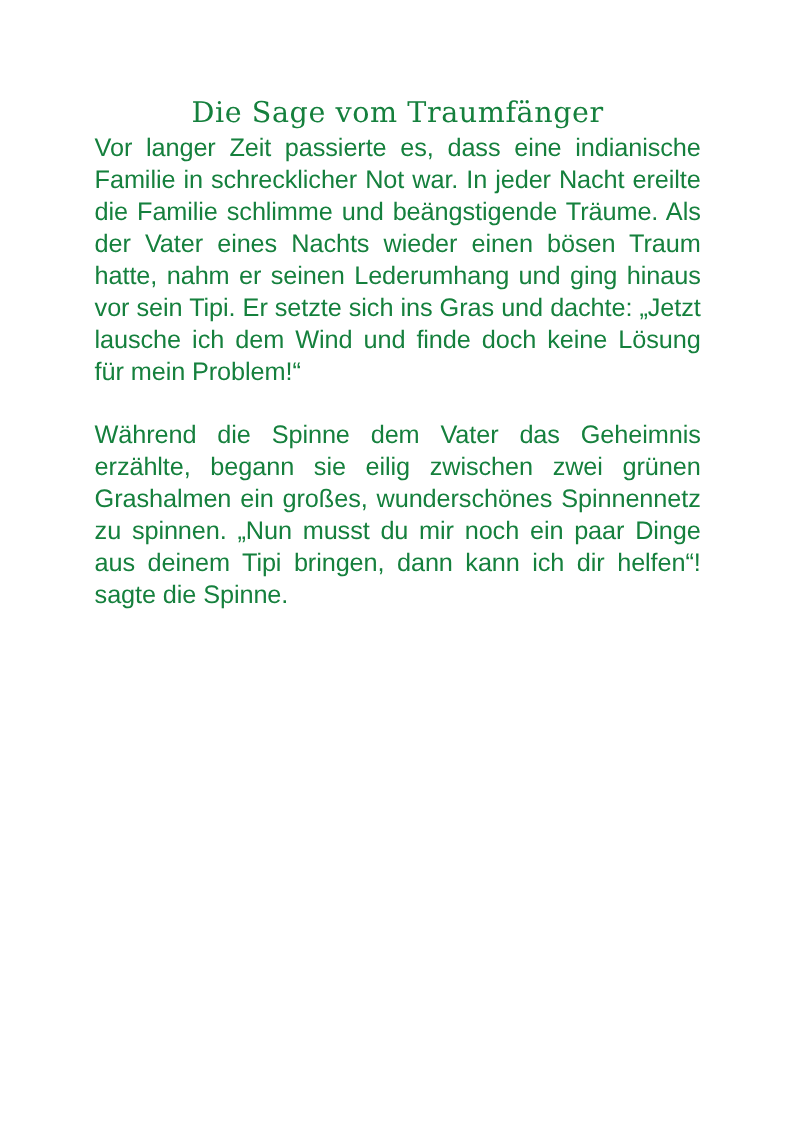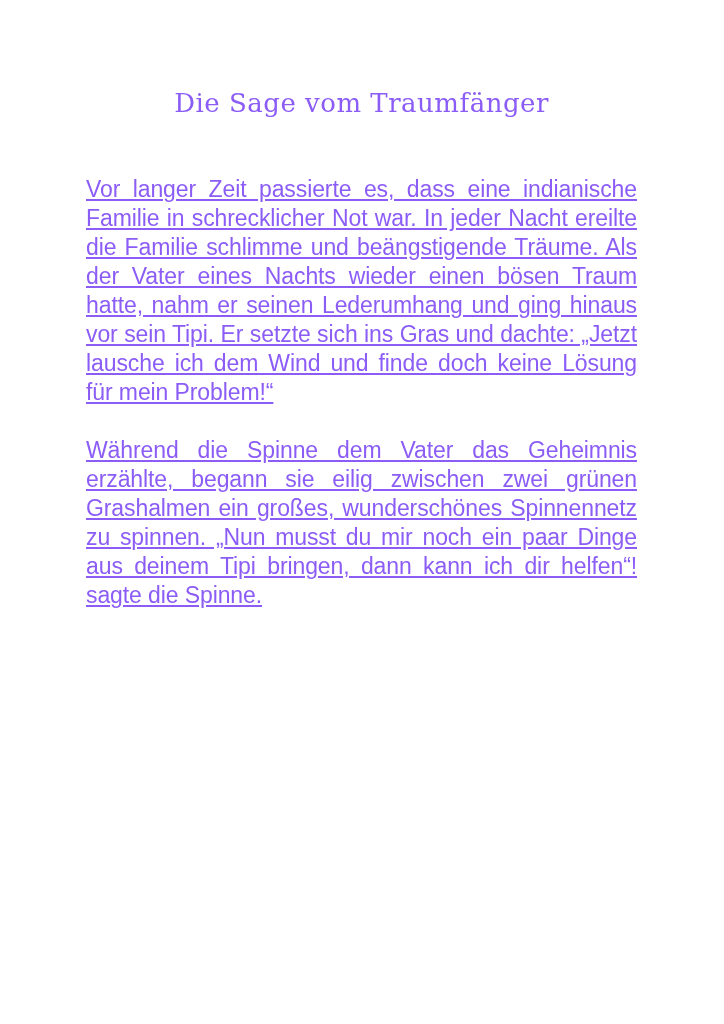--- a/index.html
+++ b/index.html
@@ -7,41 +7,39 @@
     padding: 0;
     background: #ffffff;
   }
   .page {
     position: relative;
     width: 724px;
     height: 1024px;
     background: #ffffff;
     box-sizing: border-box;
     padding: 86px 87px 0 86px;
-    color: #8b5cf6;
+    color: #15803d;
     font-family: "Liberation Sans", sans-serif;
     overflow: hidden;
   }
   .doc-title {
     font-family: "DejaVu Serif", "Liberation Serif", serif;
     font-weight: 400;
     font-size: 26px;
     line-height: 34px;
     text-align: center;
     margin: 0;
     letter-spacing: 0.5px;
   }
   .doc-body {
-    margin-top: 55px;
     font-size: 23px;
     line-height: 29px;
     text-align: justify;
     hyphens: none;
     letter-spacing: -0.1px;
-    text-decoration: underline;
   }
   .doc-body p {
     margin: 0;
     text-align: justify;
   }
   .blank-line {
     height: 29px;
   }
 </style>
 </head>

